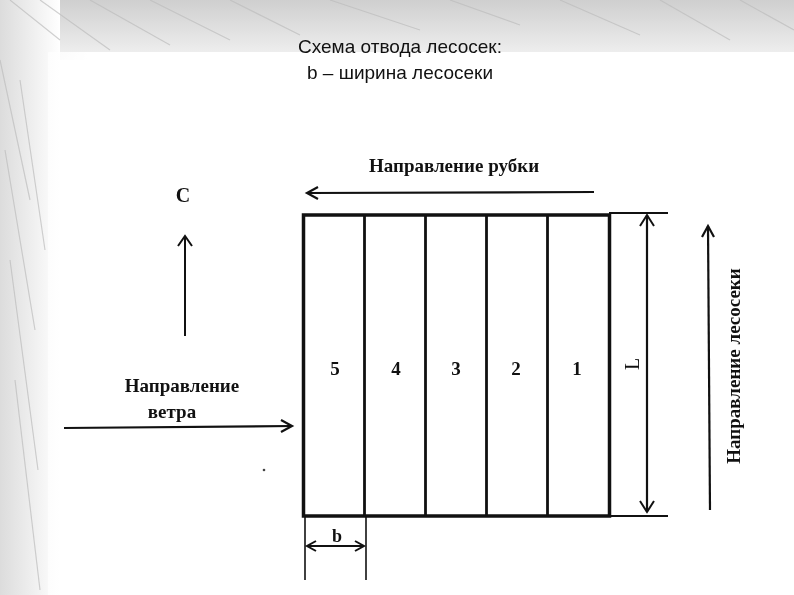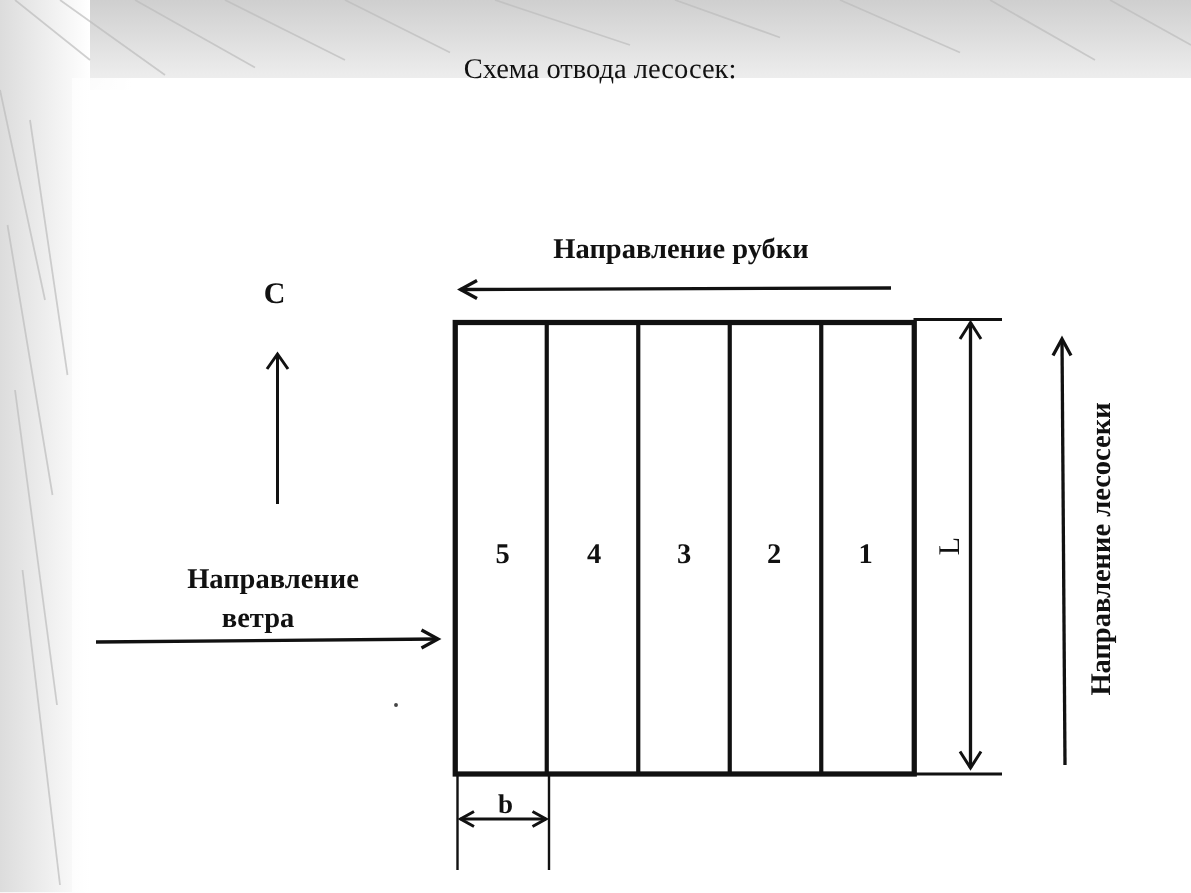--- a/index.html
+++ b/index.html
@@ -11,21 +11,21 @@
     .bg {
       position:absolute; left:0; top:0; width:794px; height:595px;
     }
     .slide-panel {
       position:absolute; left:48px; top:52px; width:746px; height:543px;
       background:linear-gradient(to right, rgba(255,255,255,0.7), #ffffff 40px);
     }
     .title {
       position:absolute; left:100px; top:34px; width:600px;
       text-align:center; color:#111;
-      font-family:Liberation Serif, serif;
+      font-family:Liberation Sans, sans-serif;
       font-size:19px; line-height:26px;
     }
     .title div { white-space:nowrap; }
     .diagram { position:absolute; left:0; top:0; width:794px; height:595px; }
     .serif-bold {
       font-family:"Liberation Serif", "DejaVu Serif", serif;
       font-weight:bold; fill:#111;
     }
   </style>
 </head>
@@ -65,20 +65,21 @@
     <line x1="720" y1="350" x2="794" y2="460"></line>
     <line x1="740" y1="420" x2="794" y2="520"></line>
     <line x1="760" y1="480" x2="794" y2="560"></line>
   </g>
 </svg>
 
 <div class="slide-panel"></div>
 
 <div class="title">
   <div>Схема отвода лесосек:</div>
+  <div>b – ширина лесосеки</div>
 </div>
 
 <svg class="diagram" viewBox="0 0 794 595" xmlns="http://www.w3.org/2000/svg">
 
   <text class="serif-bold" x="454" y="172" font-size="19" text-anchor="middle">Направление рубки</text>
   <g stroke="#111" stroke-width="2.2" fill="none">
     <line x1="307" y1="193" x2="594" y2="192"></line>
     <polyline points="318,187 307,193 318,199"></polyline>
   </g>
 

